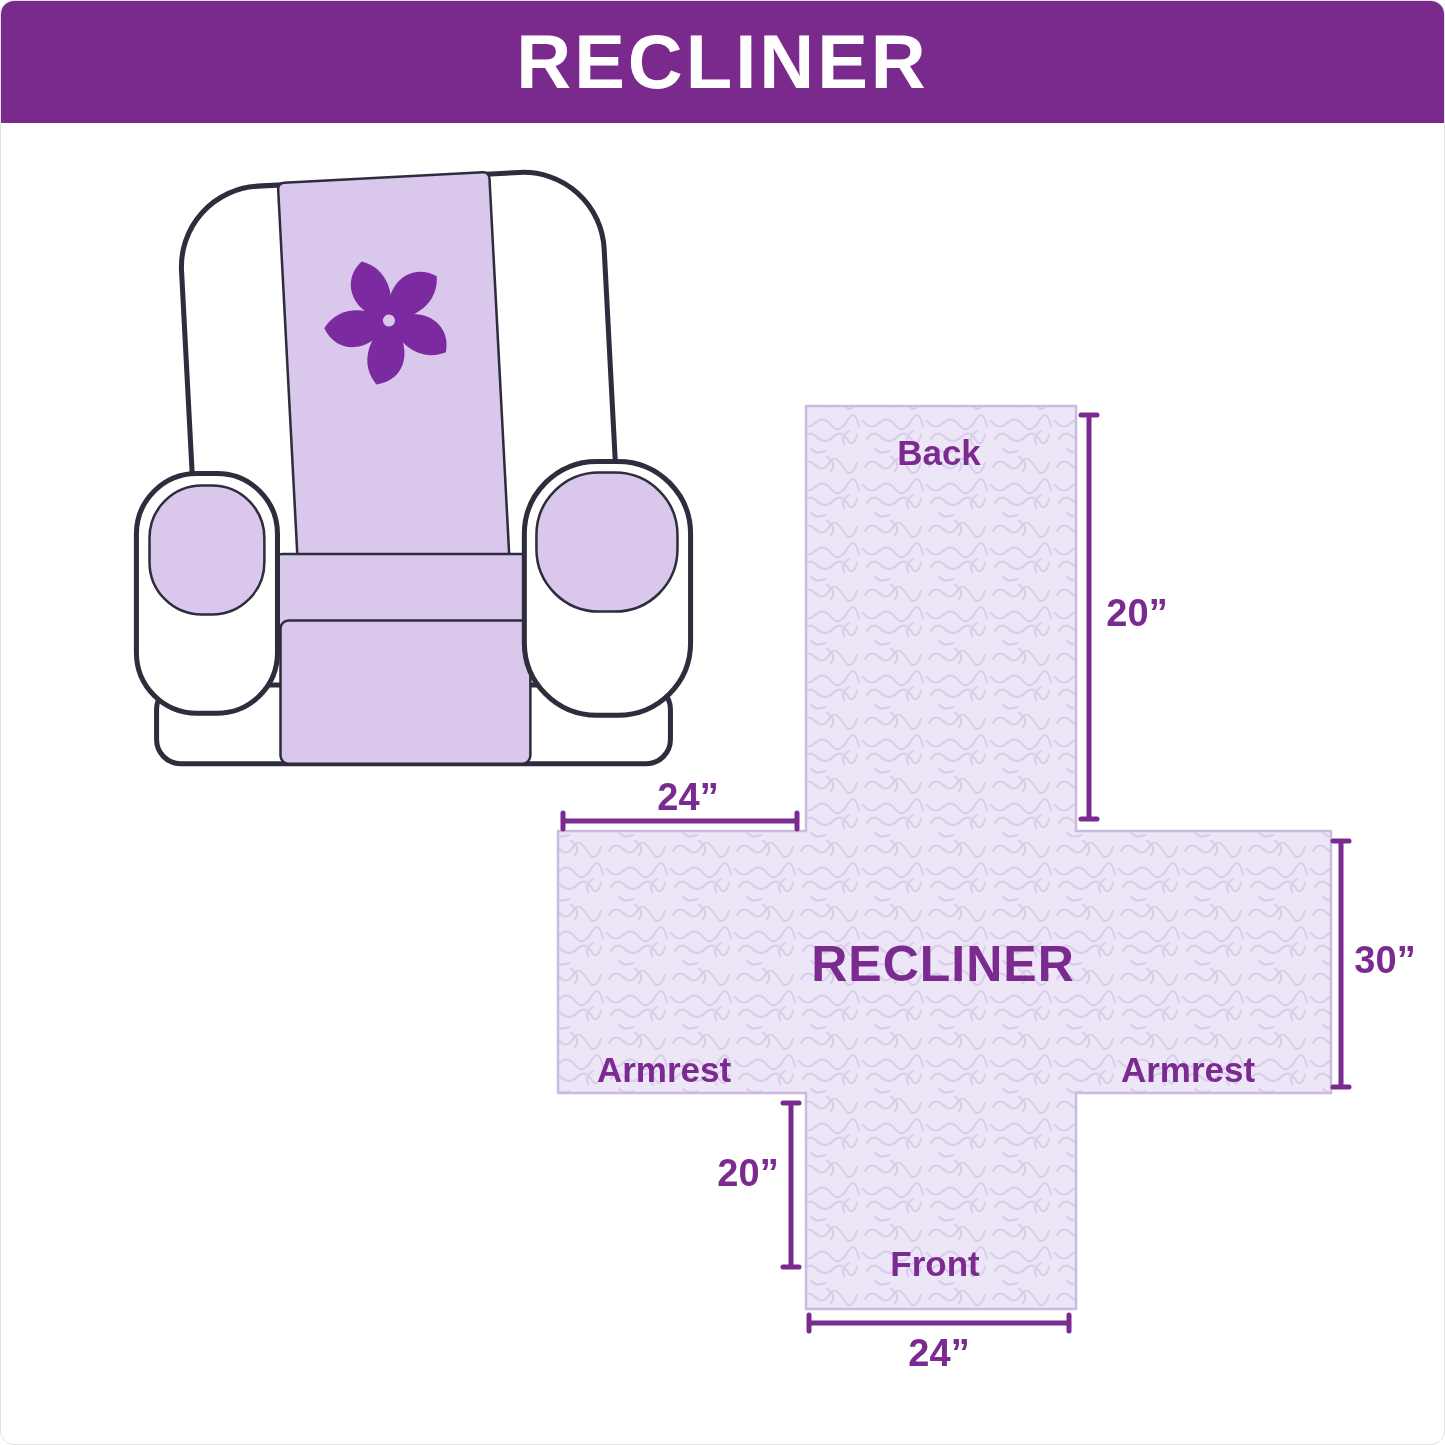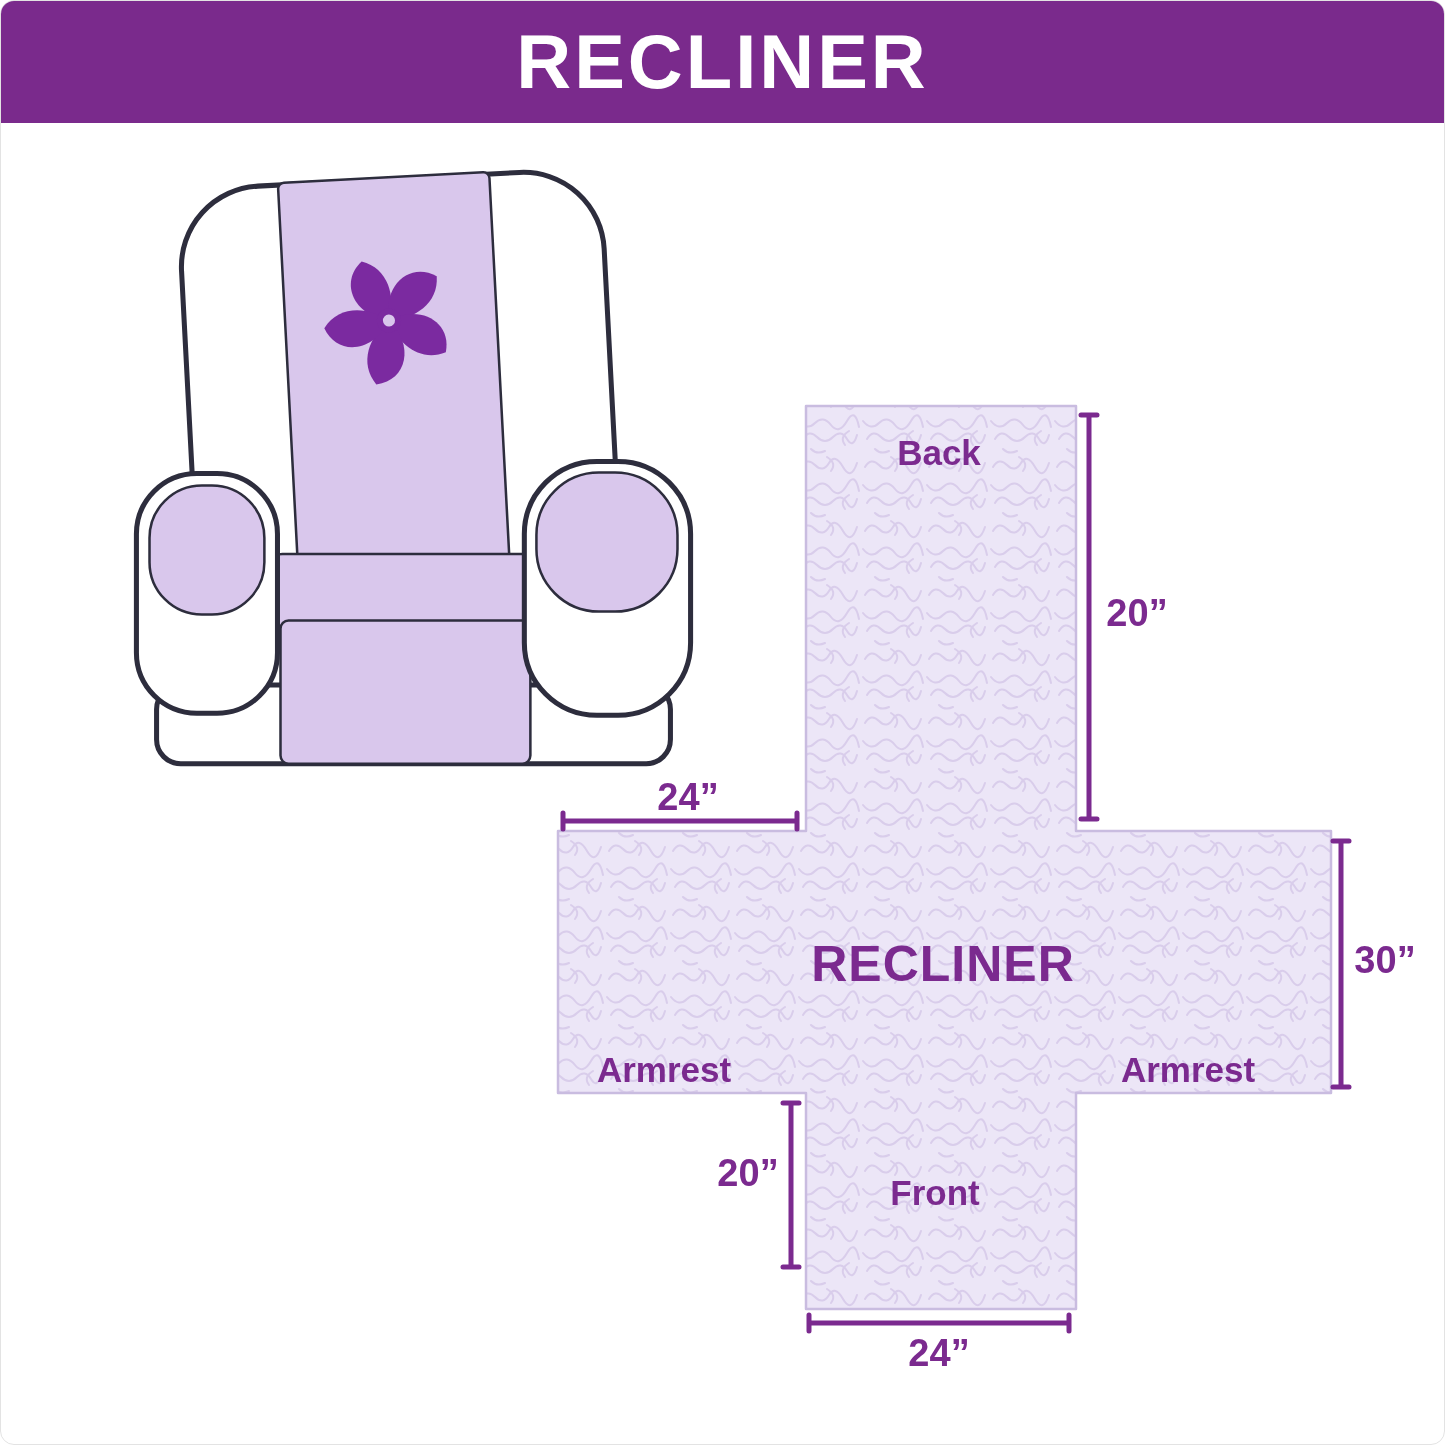--- a/index.html
+++ b/index.html
@@ -106,16 +106,16 @@
   </svg>
 
   <div class="label lbl-35" style="left:938px;top:452px">Back</div>
   <div class="label lbl-38" style="left:1136px;top:612px">20”</div>
   <div class="label lbl-38" style="left:687px;top:796px">24”</div>
   <div class="label lbl-50" style="left:942px;top:963px">RECLINER</div>
   <div class="label lbl-35" style="left:663px;top:1069px">Armrest</div>
   <div class="label lbl-35" style="left:1187px;top:1069px">Armrest</div>
   <div class="label lbl-38" style="left:1384px;top:959px">30”</div>
   <div class="label lbl-38" style="left:747px;top:1172px">20”</div>
-  <div class="label lbl-35" style="left:934px;top:1192px">Front</div>
+  <div class="label lbl-35" style="left:934px;top:1263px">Front</div>
   <div class="label lbl-38" style="left:938px;top:1352px">24”</div>
 
 </div>
 
 </body></html>

